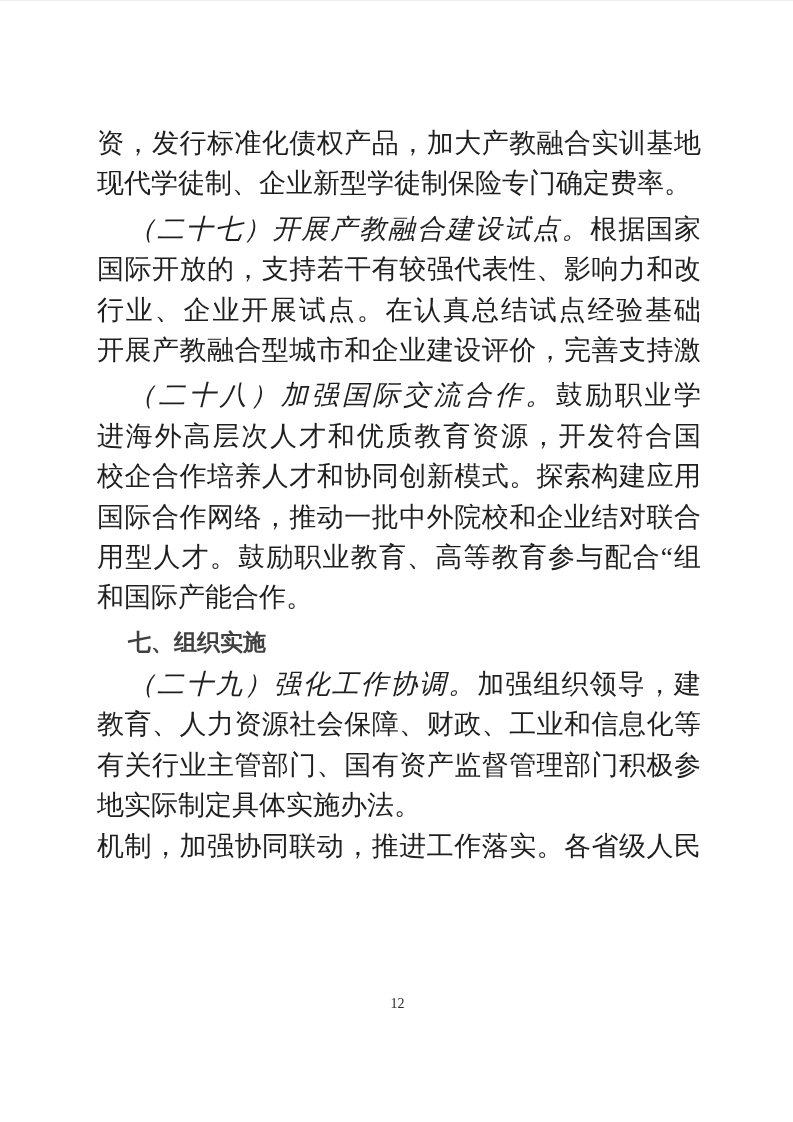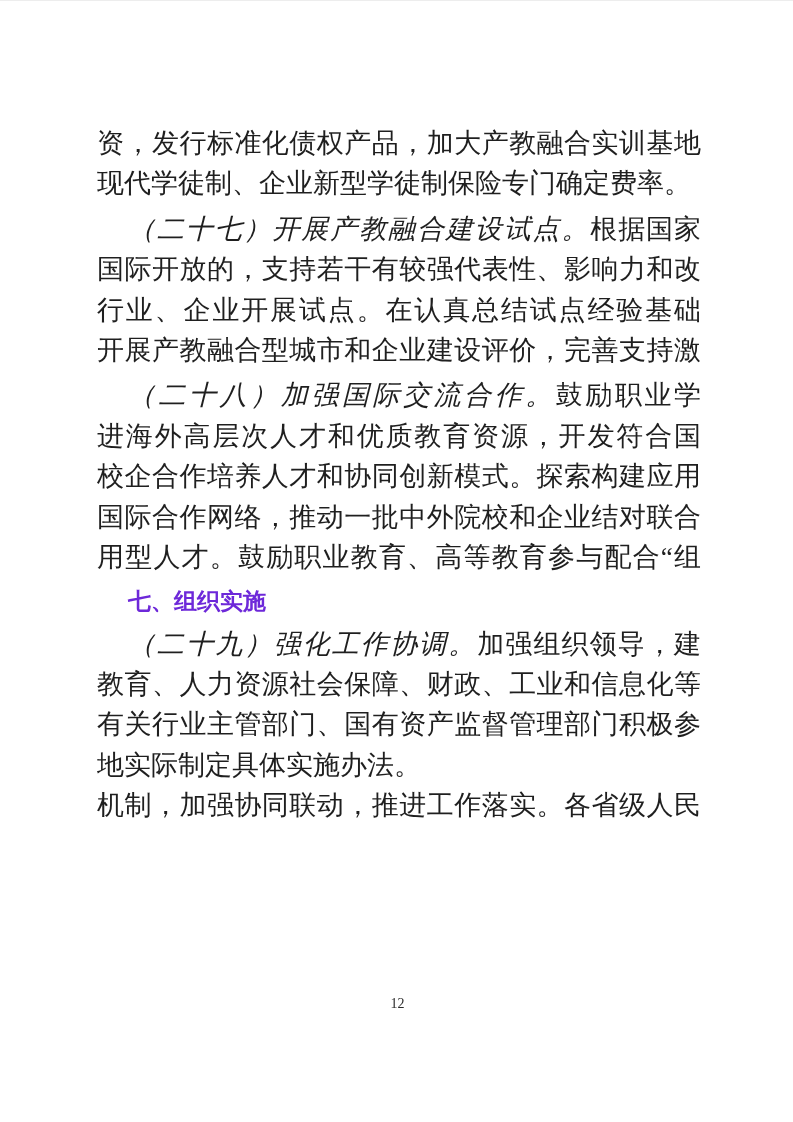--- a/index.html
+++ b/index.html
@@ -46,21 +46,21 @@
     letter-spacing: 1px;
   }
   .heading {
     margin: 4px 0 2px 0;
     padding-left: 31px;
     font-family: "Liberation Sans", "DejaVu Sans", sans-serif;
     font-weight: bold;
     font-size: 23px;
     line-height: 40.4px;
     height: 40.4px;
-    color: #6d28d9;
+    color: #404040;
   }
   .page-number {
     position: absolute;
     top: 995px;
     left: 1px;
     width: 100%;
     text-align: center;
     font-size: 14px;
     color: #2a2a2a;
   }
@@ -86,20 +86,21 @@
     </div>
 
     <div class="para">
       <div class="line first">
         <span class="lead">（二十八）加强国际交流合作。</span><span>鼓励职业学校、高等学校引</span>
       </div>
       <div class="line">进海外高层次人才和优质教育资源，开发符合国情、国际开放的</div>
       <div class="line">校企合作培养人才和协同创新模式。探索构建应用技术教育创新</div>
       <div class="line">国际合作网络，推动一批中外院校和企业结对联合培养国际化应</div>
       <div class="line">用型人才。鼓励职业教育、高等教育参与配合“组织实施”建设</div>
+      <div class="line end">和国际产能合作。</div>
     </div>
 
     <h2 class="heading">七、组织实施</h2>
 
     <div class="para">
       <div class="line first">
         <span class="lead">（二十九）强化工作协调。</span><span>加强组织领导，建立发展改革、</span>
       </div>
       <div class="line">教育、人力资源社会保障、财政、工业和信息化等部门密切配合，</div>
       <div class="line">有关行业主管部门、国有资产监督管理部门积极参与的工作协调</div>

